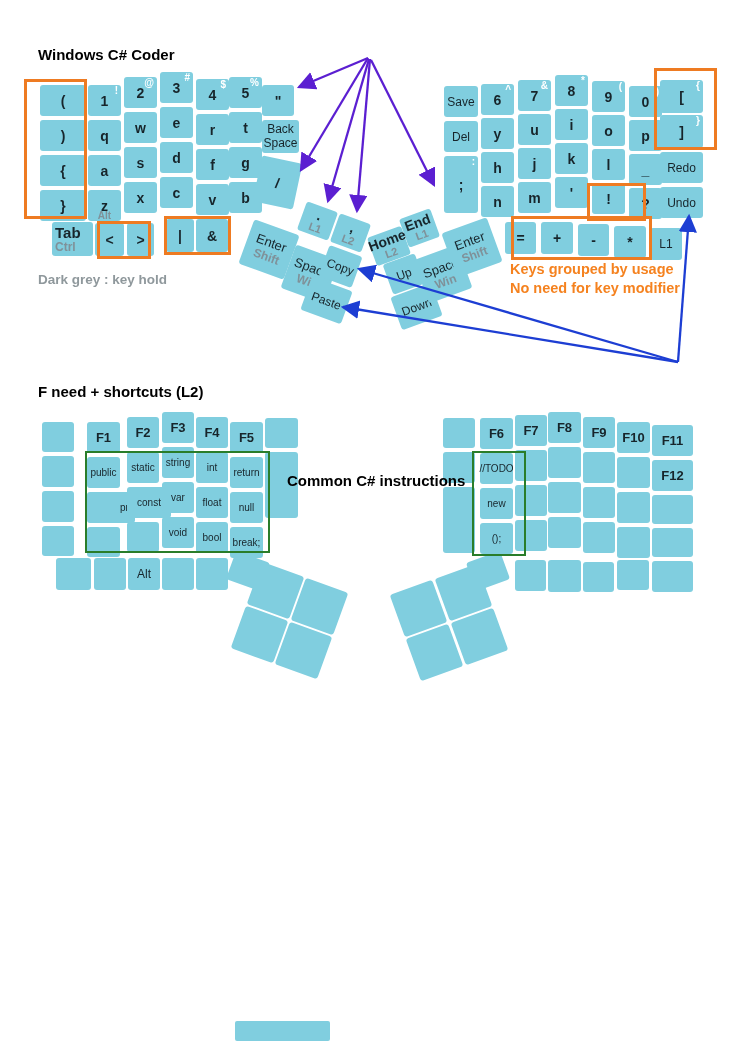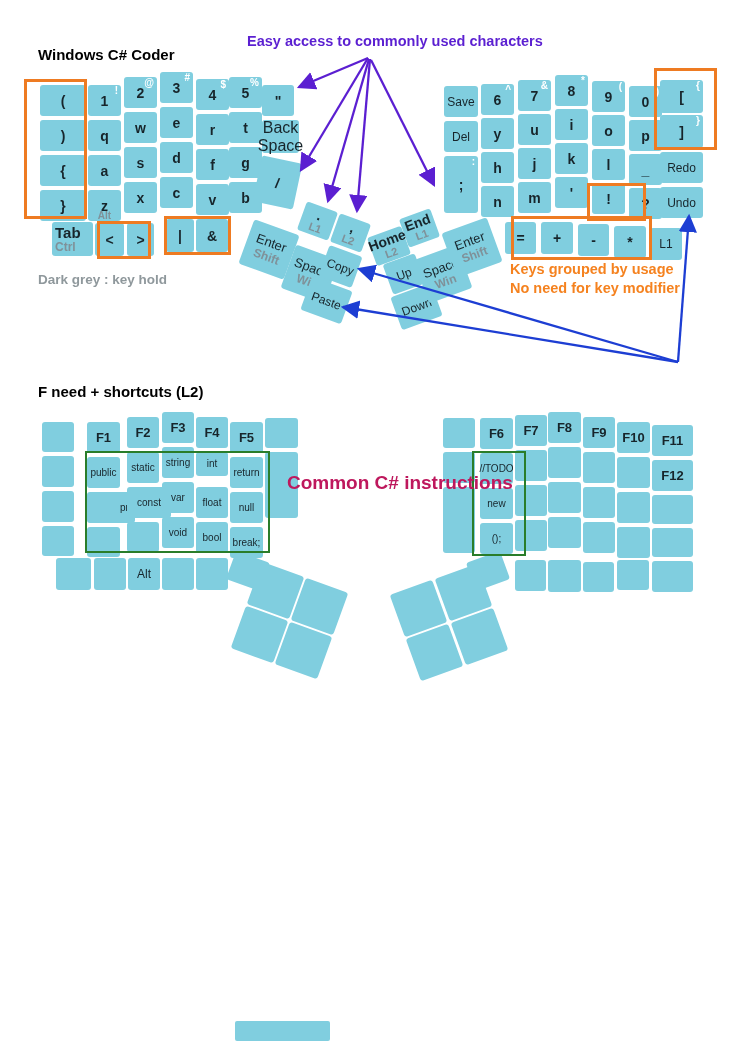--- a/index.html
+++ b/index.html
@@ -5,54 +5,53 @@
   html,body{margin:0;padding:0;background:#fff;}
   .page{position:relative;width:736px;height:1041px;background:#fff;overflow:hidden;
         font-family:"Liberation Sans",sans-serif;}
   .key{position:absolute;background:#80cedf;border-radius:3px;color:#17252b;
        display:flex;flex-direction:column;align-items:center;justify-content:center;
        font-weight:bold;font-size:14px;line-height:1;z-index:2;box-sizing:border-box;}
   .key .k-sup{position:absolute;top:1px;right:3px;color:#ffffff;font-size:10px;font-weight:bold;}
   .key .k-sub{position:absolute;bottom:0px;left:0;right:0;text-align:center;
               color:#7f9199;font-size:10px;font-weight:bold;}
   .key.word .k-main, .key.word{font-weight:normal;font-size:12px;}
-  .key.word2{font-weight:normal;font-size:16px;line-height:1.1;text-align:center;}
+  .key.word2{font-weight:normal;font-size:12px;line-height:1.1;text-align:center;}
   .key.csw .k-main, .key.csw{font-weight:normal;font-size:10px;}
   .key.xsw .k-main, .key.xsw{font-weight:normal;font-size:10px;}
   .key.fn .k-main, .key.fn{font-weight:bold;font-size:13px;}
   .key.tabkey{align-items:flex-start;padding-left:3px;}
   .key.tabkey .k-main{font-size:15px;}
   .key.tabkey .k-sub{position:static;text-align:left;font-size:12px;margin-top:1px;}
   .key.thumb-sm .k-main{font-size:14px;}
   .key.thumb-sm .k-sub{position:static;font-size:11px;margin-top:1px;}
   .key.thumb-big .k-main{font-weight:normal;font-size:13px;}
   .key.thumb-big .k-sub{position:static;font-size:12px;margin-top:2px;}
   .note{position:absolute;z-index:7;white-space:nowrap;}
   .t-title{left:38px;top:46px;font-size:15px;font-weight:bold;color:#000;}
   .t-easy{left:247px;top:33px;font-size:14.5px;font-weight:600;color:#5b1fd1;}
   .t-grey{left:38px;top:272px;font-size:13.5px;font-weight:bold;color:#8f989c;}
   .t-grp1{left:510px;top:261px;font-size:14.5px;font-weight:600;color:#f5821f;}
   .t-grp2{left:510px;top:280px;font-size:14.5px;font-weight:600;color:#f5821f;}
   .t-one{left:483px;top:362px;font-size:14.5px;font-weight:600;color:#1d3ed3;}
   .t-ftitle{left:38px;top:383px;font-size:15px;font-weight:bold;color:#000;}
-  .t-cs{left:287px;top:472px;font-size:19px;font-weight:600;color:#be185d;}
+  .t-cs{left:287px;top:472px;font-size:15px;font-weight:600;color:#000000;}
   .rect{position:absolute;z-index:6;box-sizing:border-box;background:transparent;}
   .orect{border:3px solid #ee7b22;}
   .grect{border:2px solid #2a7d2a;}
   svg.overlay{position:absolute;left:0;top:0;z-index:5;pointer-events:none;}
   .fragment{position:absolute;left:235px;top:1021px;width:95px;height:20px;
             background:#80cedf;border-radius:2px;z-index:2;}
 </style>
 </head>
 <body>
 
 <div class="page">
 
   <div class="note t-title">Windows C# Coder</div>
-  <div class="note t-easy">Easy access to commonly used characters</div>
   <div class="note t-grey">Dark grey : key hold</div>
   <div class="note t-grp1">Keys grouped by usage</div>
   <div class="note t-grp2">No need for key modifier</div>
   <div class="note t-ftitle">F need + shortcuts (L2)</div>
   <div class="note t-cs">Common C# instructions</div>
 
   <div id="keys-root">
       <div class="key" style="left: 40px; top: 85px; width: 46px; height: 31px;">
         <span class="k-main">(</span>
       </div>
@@ -348,21 +347,21 @@
       </div>
       <div class="key csw" style="left: 162px; top: 482px; width: 32px; height: 31px;">
         <span class="k-main">var</span>
       </div>
       <div class="key csw" style="left: 162px; top: 517px; width: 32px; height: 31px;">
         <span class="k-main">void</span>
       </div>
       <div class="key fn" style="left: 196px; top: 417px; width: 32px; height: 31px;">
         <span class="k-main">F4</span>
       </div>
-      <div class="key csw" style="left: 196px; top: 452px; width: 32px; height: 24px; align-items: center;">
+      <div class="key csw" style="left: 196px; top: 452px; width: 32px; height: 31px; align-items: center;">
         <span class="k-main">int</span>
       </div>
       <div class="key csw" style="left: 196px; top: 487px; width: 32px; height: 31px;">
         <span class="k-main">float</span>
       </div>
       <div class="key csw" style="left: 196px; top: 522px; width: 32px; height: 31px;">
         <span class="k-main">bool</span>
       </div>
       <div class="key fn" style="left: 230px; top: 422px; width: 33px; height: 31px;">
         <span class="k-main">F5</span>

